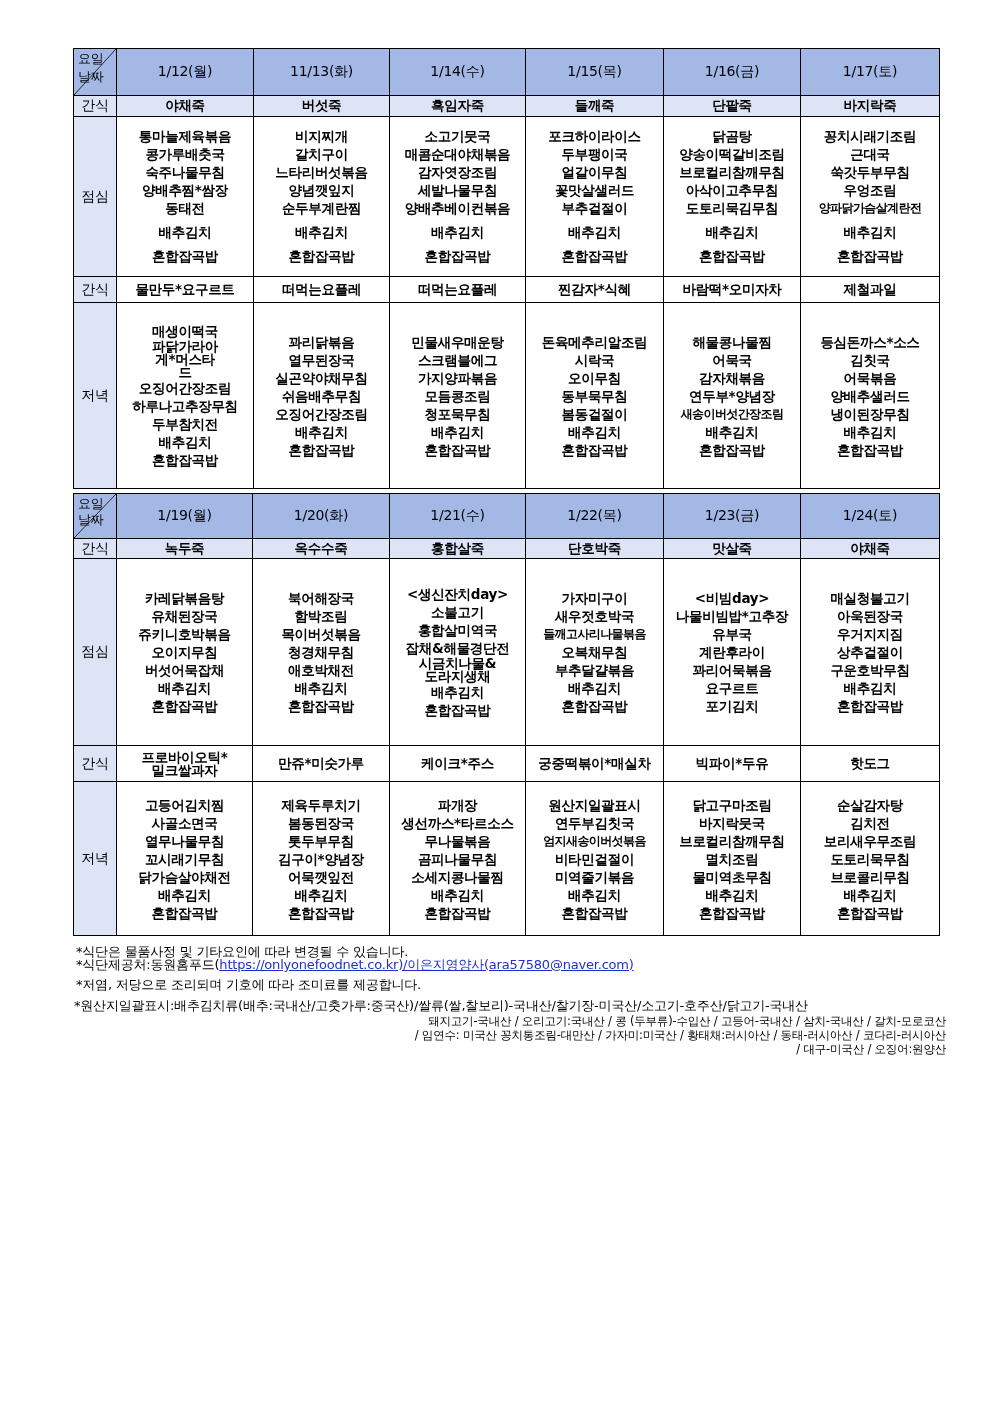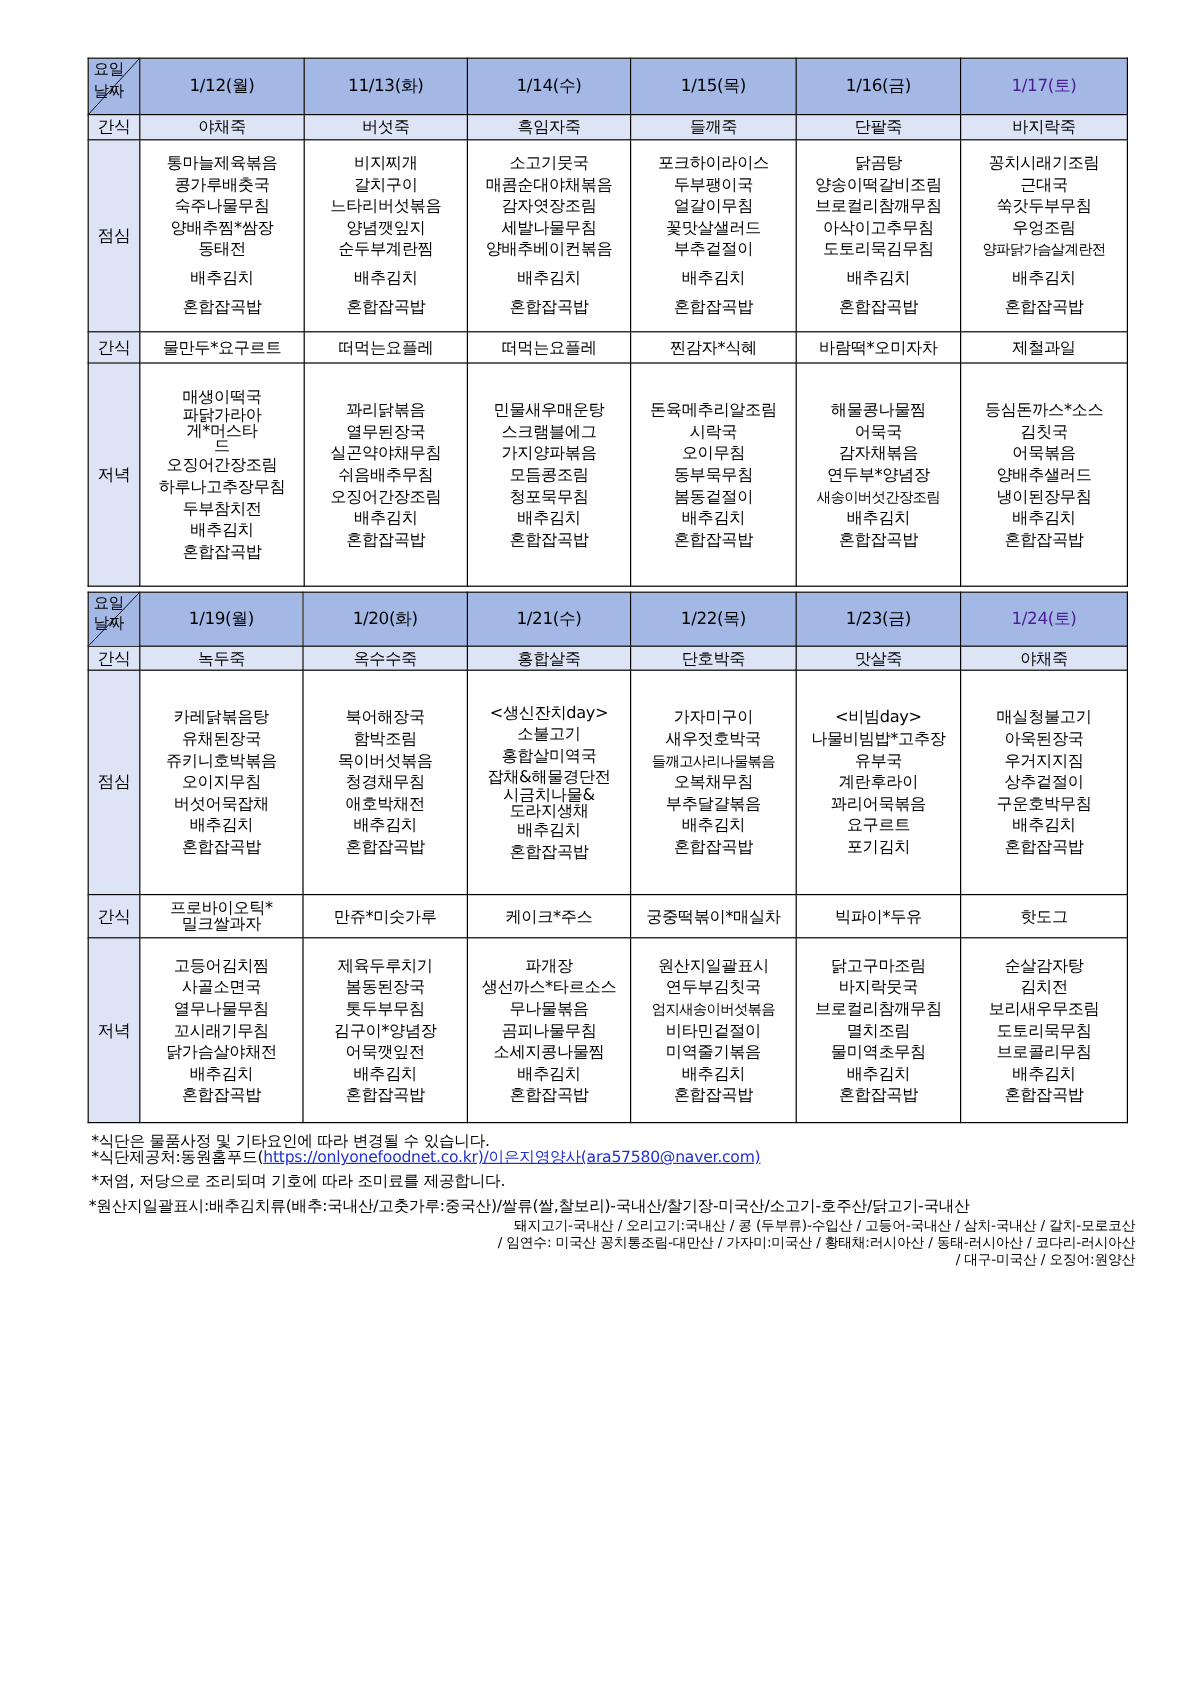--- a/index.html
+++ b/index.html
@@ -18,24 +18,24 @@
   }
   #week1 { top: 48px; width: 866px; }
   #week2 { top: 493px; width: 866px; }
   td.corner {
     background: #a4b8e6; position: relative; font-size: 13px; text-align: left;
   }
   td.corner .c-top { position: absolute; left: 4px; top: 2px; line-height: 16px; }
   td.corner .c-bot { position: absolute; left: 4px; bottom: 10px; line-height: 16px; }
   td.corner svg { position: absolute; left: 0; top: 0; width: 100%; height: 100%; }
   td.dhead { background: #a4b8e6; font-size: 14px; margin-left: 17px; }
-  td.dhead.sat { color: #4c1d95; }
+  td.dhead.sat { color: #000000; }
   td.rlabel { background: #dce4f6; font-size: 14px; }
   tr.snack-am td.cell { background: #dce4f6; }
-  td.cell { background: #fff; }
+  td.cell { background: #fff; font-weight: bold; }
   .items { display: flex; flex-direction: column; justify-content: space-between; height: 100%; }
   .item { line-height: 18px; }
   .item.two { line-height: 13px; white-space: normal; }
   .item.small { font-size: 12px; letter-spacing: -0.6px; }
   .notes {
     position: absolute; left: 76px; top: 944px; width: 870px;
     font-size: 13px; line-height: 16px; letter-spacing: -0.2px;
   }
   .notes .ln { white-space: nowrap; }
   .notes a { color: #1f2fd0; text-decoration: underline; }

